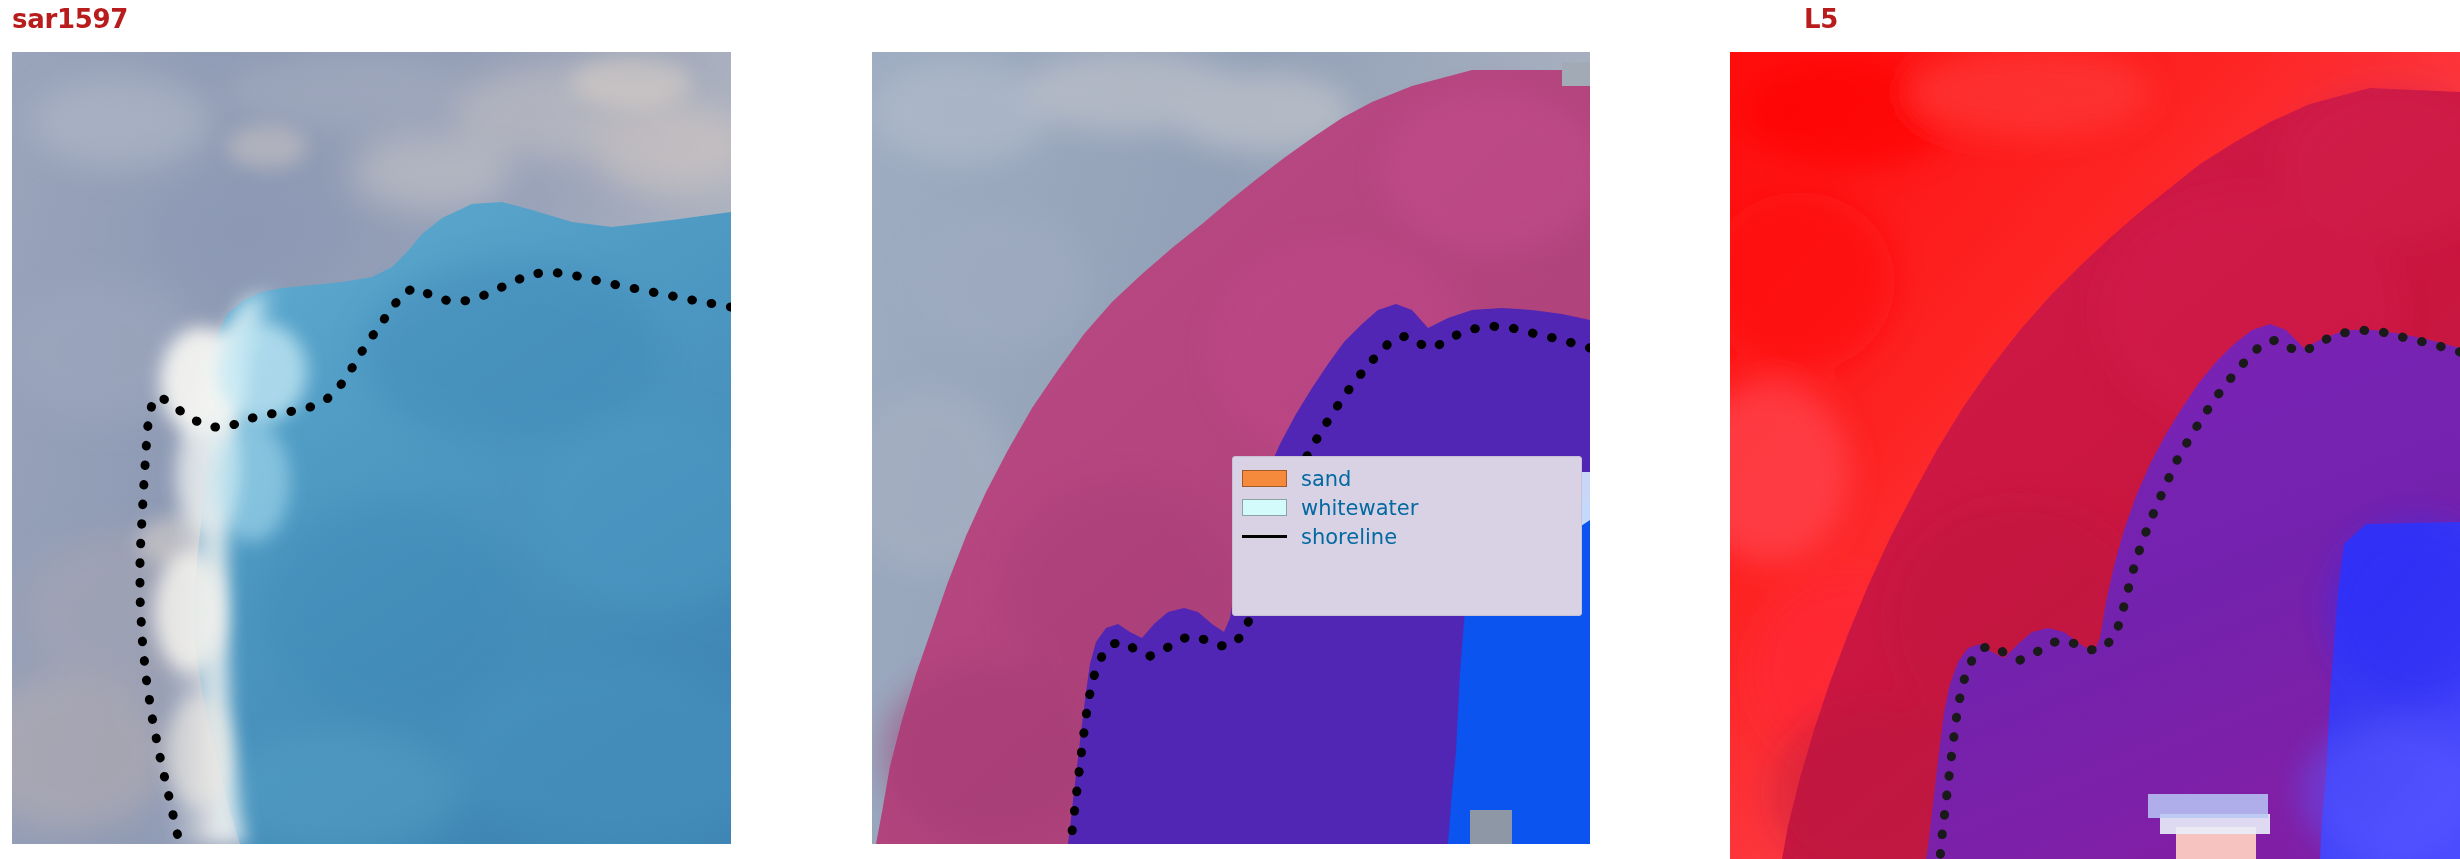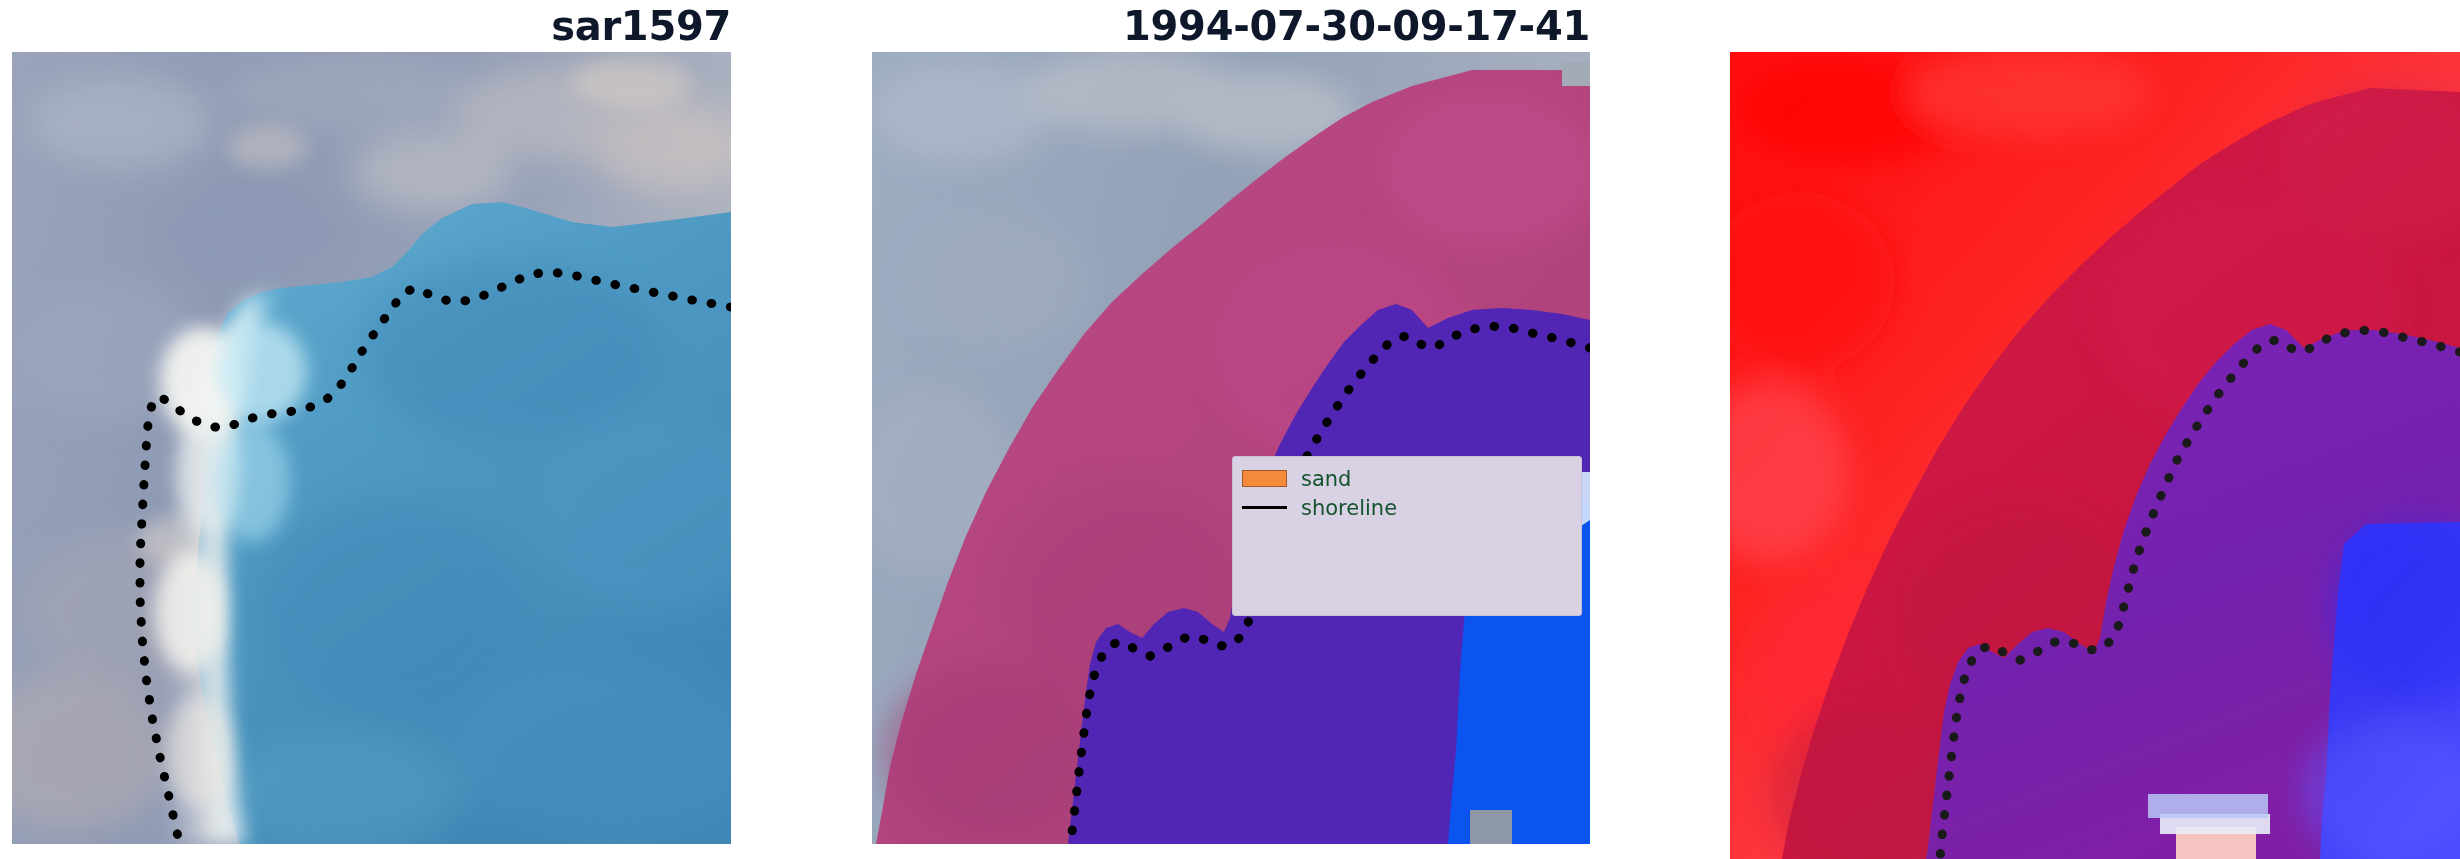--- a/index.html
+++ b/index.html
@@ -21,25 +21,25 @@
     height: 859px;
     background: #ffffff;
   }
   .panel {
     position: absolute;
     overflow: hidden;
   }
   .panel-title {
     position: absolute;
     width: 100%;
-    text-align: right;
+    text-align: left;
     top: 0;
-    font-size: 40px;
+    font-size: 26px;
     font-weight: bold;
-    color: #0f172a;
+    color: #b91c1c;
     font-family: "DejaVu Sans", sans-serif;
     letter-spacing: -0.3px;
     line-height: 1;
   }
   .panel-img {
     position: absolute;
     left: 0;
     top: 0;
     width: 100%;
     height: 100%;
@@ -81,21 +81,21 @@
     display: flex;
     align-items: center;
   }
   .legend-line {
     width: 45px;
     height: 3px;
     background: #000000;
   }
   .legend-label {
     font-size: 21px;
-    color: #14532d;
+    color: #0369a1;
     white-space: nowrap;
     font-family: "DejaVu Sans", sans-serif;
   }
 </style>
 </head>
 <body>
 
 <div id="figure">
 
   <div class="panel" style="left:12px; top:52px; width:719px; height:792px;">
@@ -252,21 +252,20 @@
         <path d="M 718,296 L 690,288 L 664,282 L 640,276 L 618,274 L 596,278
                  L 578,286 L 562,296 L 548,292 L 534,284 L 520,288 L 506,302
                  L 492,318 L 478,336 L 464,356 L 450,378 L 436,402 L 424,428
                  L 412,456 L 400,486 L 390,518 L 382,550 L 374,578 L 362,592
                  L 348,594 L 334,588 L 320,584 L 306,588 L 292,598 L 278,604
                  L 264,598 L 252,590 L 240,592 L 230,604 L 222,624 L 216,650
                  L 212,680 L 208,712 L 204,746 L 200,780 L 198,792" fill="none" stroke="#000000" stroke-width="9" stroke-linecap="round" stroke-dasharray="0.6 19"></path>
       </svg>
     </div>
   </div>
-  <div class="panel-title" style="left:872px; top:6px; width:718px;">1994-07-30-09-17-41</div>
 
   <div class="panel" style="left:1730px; top:52px; width:730px; height:807px;">
     <div class="panel-img">
       <svg viewBox="0 0 730 807" preserveAspectRatio="none">
         <defs>
           <linearGradient id="p3land" x1="0" y1="0" x2="1" y2="1">
             <stop offset="0%" stop-color="#ff0c0c"></stop>
             <stop offset="35%" stop-color="#fd2424"></stop>
             <stop offset="70%" stop-color="#fb4a58"></stop>
             <stop offset="100%" stop-color="#f96a76"></stop>
@@ -347,20 +346,24 @@
   </div>
   <div class="panel-title" style="left:1804px; top:6px; width:730px;">L5</div>
 
   <div id="legend">
 
     <div class="legend-row">
       <span class="legend-swatch" style="background:#f58a3c;"></span>
       <span class="legend-label">sand</span>
     </div>
 
+    <div class="legend-row">
+      <span class="legend-swatch" style="background:#d4fbfb;"></span>
+      <span class="legend-label">whitewater</span>
+    </div>
 
 
     <div class="legend-row">
       <span class="legend-line-wrap">
         <span class="legend-line"></span>
       </span>
       <span class="legend-label">shoreline</span>
     </div>
 
 

